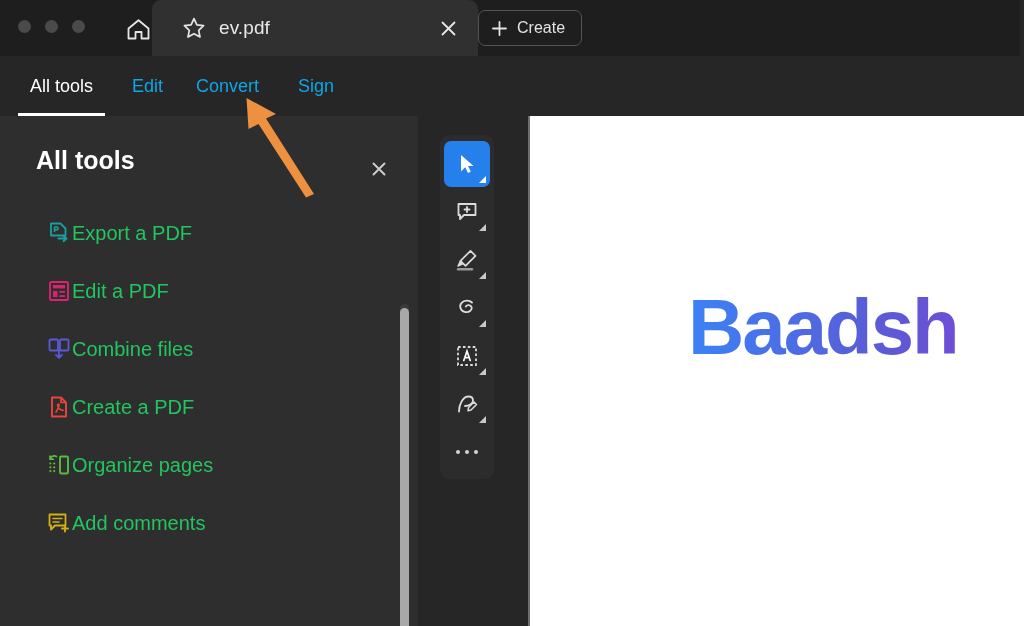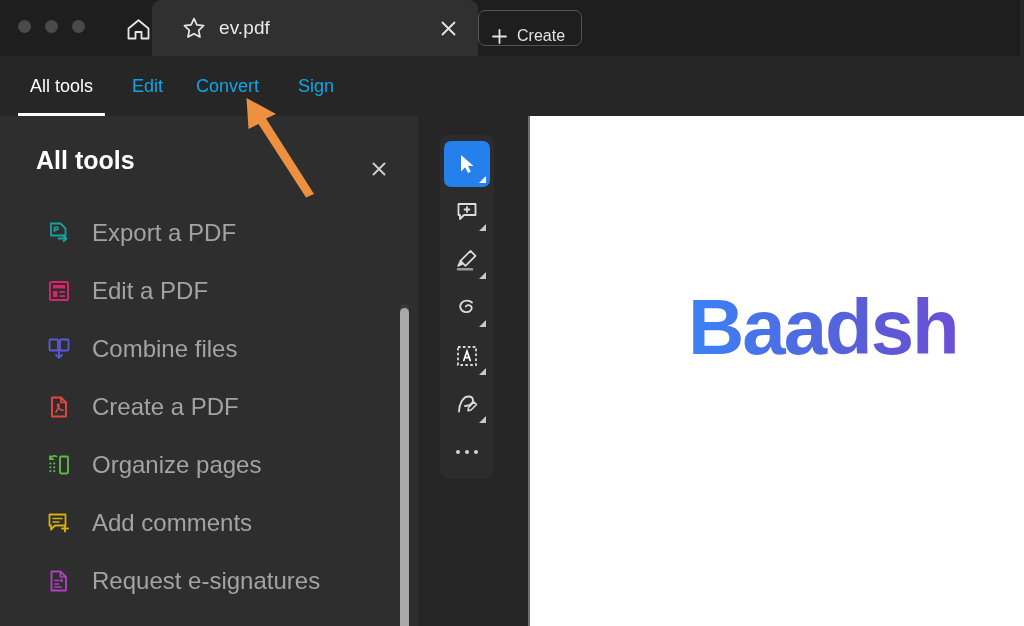--- a/index.html
+++ b/index.html
@@ -82,21 +82,21 @@
   }
 
   .create-btn {
     position: absolute;
     top: 10px; left: 478px;
     height: 36px;
     padding: 0 16px 0 12px;
     border: 1px solid #545454;
     border-radius: 7px;
     display: flex;
-    align-items: flex-end;
+    align-items: center;
     gap: 9px;
     background: transparent;
   }
   .create-label {
     font-size: 16px;
     color: #e2e2e2;
   }
 
   
   .menubar {
@@ -162,23 +162,22 @@
     padding-left: 46px;
   }
   .tool-icon {
     width: 26px; height: 26px;
     flex: 0 0 26px;
     display: flex;
     align-items: center;
     justify-content: center;
   }
   .tool-label {
-    margin-left: 20px;
-    font-size: 24px;
-    color: #a3a3a3;
+    font-size: 20px;
+    color: #22c55e;
     white-space: nowrap;
   }
   .scrollbar-track {
     position: absolute;
     top: 188px;
     right: 9px;
     width: 9px;
     height: 438px;
     background: #3a3a3a;
     border-radius: 5px;
@@ -413,31 +412,20 @@
         <span class="tool-icon">
           <svg width="24" height="24" viewBox="0 0 24 24">
             <path d="M2.5 3.5 h16 v11 h-10.5 l-4 4 v-4 h-1.5 z" fill="none" stroke="#d4b013" stroke-width="1.8" stroke-linejoin="round"></path>
             <path d="M6 7.5 h9 M6 11 h6" stroke="#d4b013" stroke-width="1.6" stroke-linecap="round"></path>
             <path d="M18 14.5 v6 M15 17.5 h6" stroke="#d4b013" stroke-width="1.9" stroke-linecap="round"></path>
           </svg>
         </span>
         <span class="tool-label">Add comments</span>
       </div>
 
-      <div class="tool-row">
-        <span class="tool-icon">
-          <svg width="24" height="24" viewBox="0 0 24 24">
-            <path d="M4.5 2.5 h9 L19 8 v13.5 h-14.5 z" fill="none" stroke="#b040c0" stroke-width="1.9" stroke-linejoin="round"></path>
-            <path d="M13.5 2.5 v5.5 h5.5" fill="none" stroke="#b040c0" stroke-width="1.7"></path>
-            <path d="M8 11.5 h3.5 M8 15 h3.5 M8 18 h6" stroke="#b040c0" stroke-width="1.7" stroke-linecap="round"></path>
-            <rect x="13.2" y="10.2" width="2.6" height="2.6" fill="#b040c0"></rect>
-          </svg>
-        </span>
-        <span class="tool-label">Request e-signatures</span>
-      </div>
 
       <div class="tool-row">
         
         
       </div>
 
     </div>
 
     <div class="scrollbar-track">
       <div class="scrollbar-thumb"></div>

